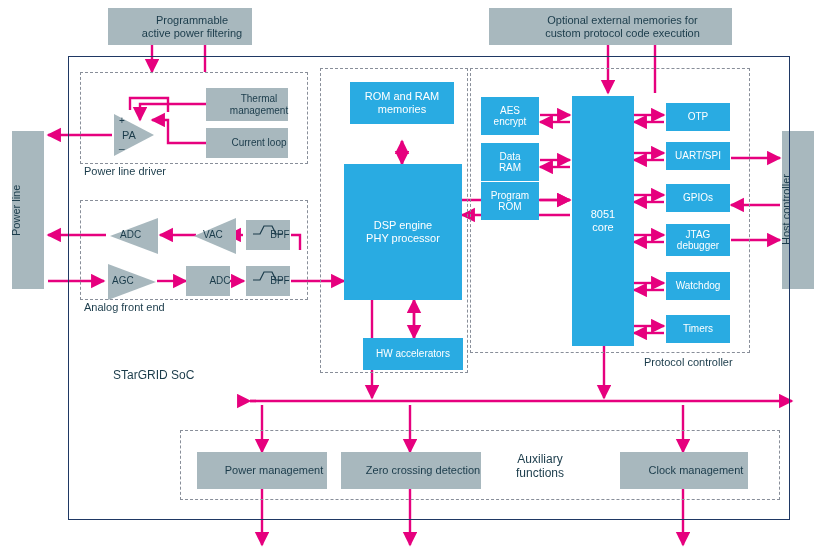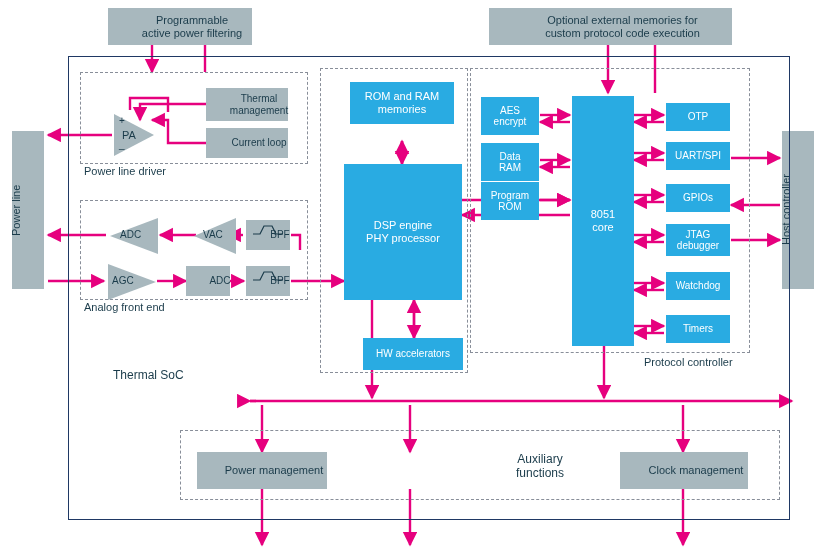--- a/index.html
+++ b/index.html
@@ -137,21 +137,21 @@
 
   <div class="box gray t11 vert" style="left:12px;top:131px;width:32px;height:158px;">
     <span>Power line</span>
   </div>
 
   <div class="box gray t11 vert" style="left:782px;top:131px;width:32px;height:158px;">
     <span>Host controller</span>
   </div>
 
   <div class="box outline" style="left:68px;top:56px;width:722px;height:464px;"></div>
-  <div class="lbl t12" style="left:113px;top:368px;">Thermal SoC</div>
+  <div class="lbl t12" style="left:113px;top:368px;">STarGRID SoC</div>
 
   <div class="box dash" style="left:80px;top:72px;width:228px;height:92px;"></div>
   <div class="lbl t11" style="left:84px;top:165px;">Power line driver</div>
 
   <div class="box gray t10" style="left:206px;top:88px;width:82px;height:33px;">
     <span style="white-space:pre-line;color:#1a3b4a;">Thermal
 management</span>
   </div>
   <div class="box gray t10" style="left:206px;top:128px;width:82px;height:30px;">
     <span style="color:#1a3b4a;">Current loop</span>
@@ -251,20 +251,23 @@
     <span>Timers</span>
   </div>
 
   <div class="box dash" style="left:180px;top:430px;width:600px;height:70px;"></div>
   <div class="lbl t12" style="left:516px;top:452px;white-space:pre-line;text-align:center;">Auxiliary
 functions</div>
 
   <div class="box gray t11" style="left:197px;top:452px;width:130px;height:37px;">
     <span style="color:#1a3b4a;">Power management</span>
   </div>
+  <div class="box gray t11" style="left:341px;top:452px;width:140px;height:37px;">
+    <span style="color:#1a3b4a;">Zero crossing detection</span>
+  </div>
   <div class="box gray t11" style="left:620px;top:452px;width:128px;height:37px;">
     <span style="color:#1a3b4a;">Clock management</span>
   </div>
 
   <svg style="position:absolute;left:252px;top:224px;width:32px;height:12px;">
     <path d="M1,10 L8,10 L12,2 L20,2 L24,10 L31,10" stroke="#1a3b4a" stroke-width="1.2" fill="none"></path>
   </svg>
   <svg style="position:absolute;left:252px;top:270px;width:32px;height:12px;">
     <path d="M1,10 L8,10 L12,2 L20,2 L24,10 L31,10" stroke="#1a3b4a" stroke-width="1.2" fill="none"></path>
   </svg>

